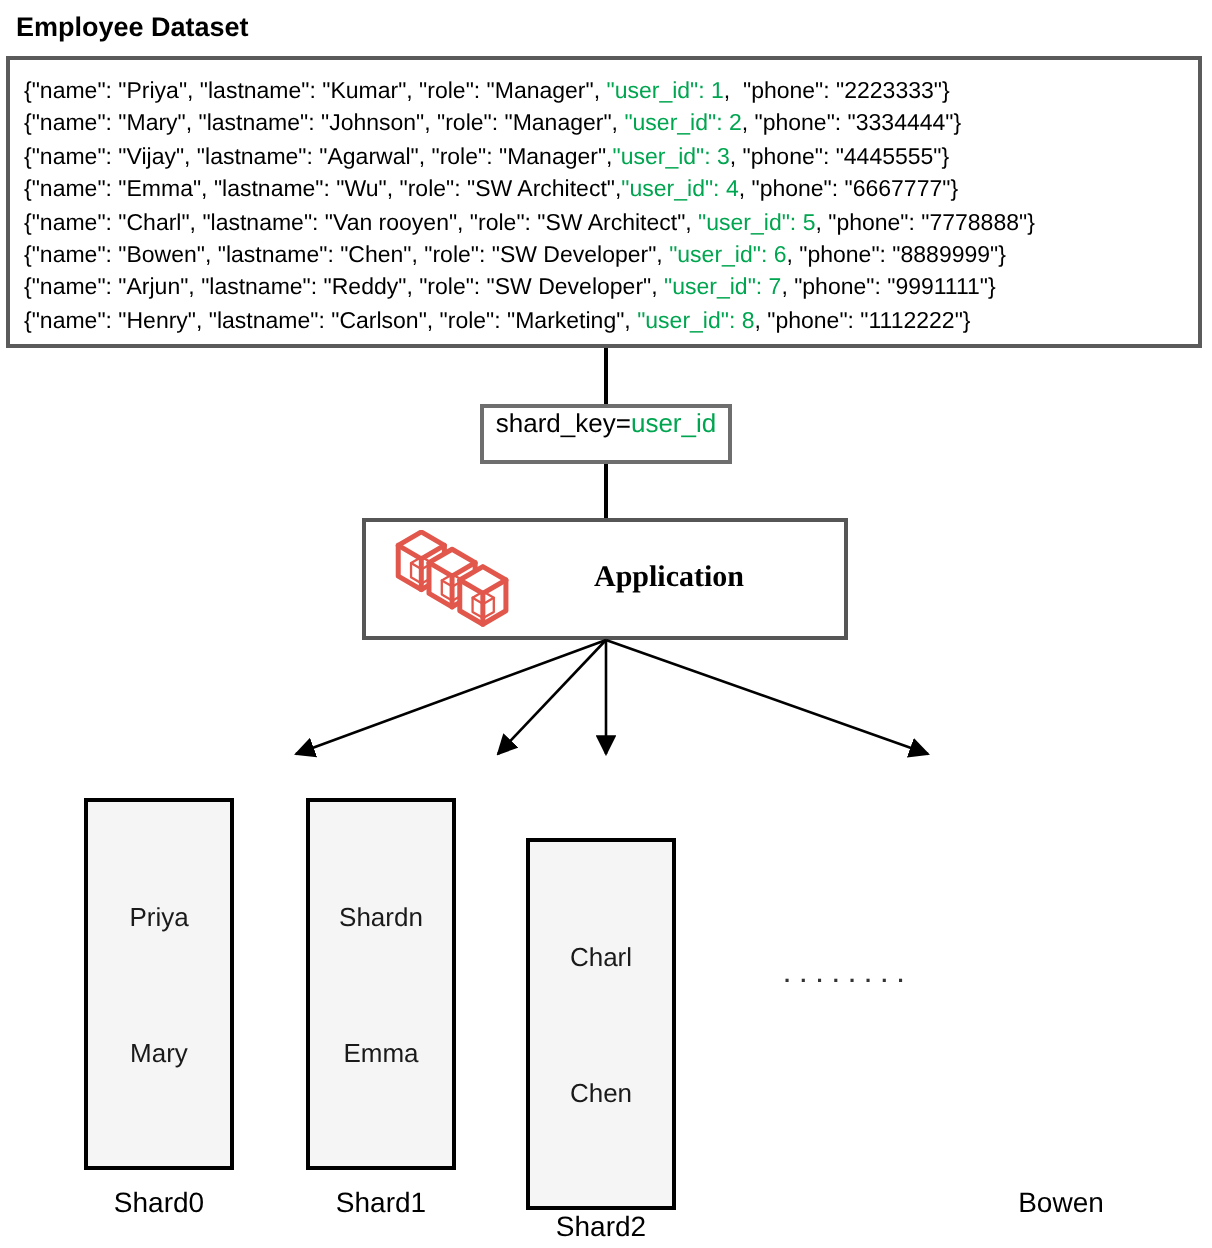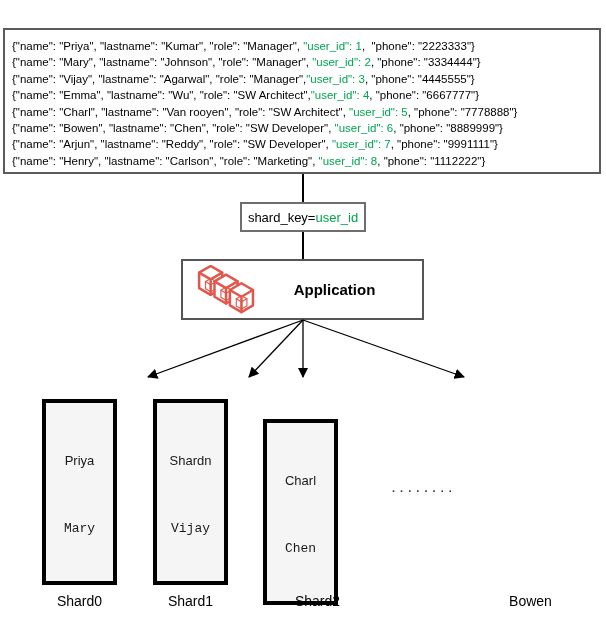--- a/index.html
+++ b/index.html
@@ -47,21 +47,20 @@
   .vline-1 { top: 174px; height: 29px; }
   .vline-2 { top: 232px; height: 28px; }
 
   .shard-key-box {
     position: absolute;
     left: 240px; top: 202px;
     width: 126px; height: 30px;
     background: #fff;
     border: 2px solid #6e6e6e;
     display: flex;
-    align-items: center;
     justify-content: center;
     font-size: 13px;
     white-space: pre;
   }
 
   .application-box {
     position: absolute;
     left: 181px; top: 259px;
     width: 243px; height: 61px;
     background: #fff;
@@ -73,78 +72,80 @@
     margin-left: 10px;
     width: 68px; height: 50px;
     flex: none;
   }
   .app-label {
     flex: 1;
     text-align: center;
     font-size: 15px;
     font-weight: bold;
     padding-right: 14px;
+    font-family: Liberation Serif, serif;
   }
 
   .arrows-svg {
     position: absolute;
     left: 0; top: 319px;
     width: 606px; height: 66px;
   }
 
   .shard-box {
     position: absolute;
     top: 399px;
     width: 75px; height: 186px;
     background: #f5f5f5;
-    border: 4px solid #000000;
+    border: 2px solid #000000;
   }
   .shard-box .name {
     position: absolute;
     left: 0; width: 100%;
     text-align: center;
     font-size: 13px;
     color: #1a1a1a;
   }
   .shard-box .name-1 { top: 50px; }
-  .shard-box .name-2 { top: 118px; font-family: Liberation Mono, monospace; }
+  .shard-box .name-2 { top: 118px; }
 
   .shard-0 { left: 42px; }
   .shard-1 { left: 153px; }
   .shard-2 { left: 263px; margin-top: 20px; }
   .shard-n { left: 493px; }
 
   .shard-label {
     position: absolute;
     top: 593px;
     width: 75px;
     text-align: center;
     font-size: 14px;
     color: #000000;
   }
   .label-0 { left: 42px; }
   .label-1 { left: 153px; }
-  .label-2 { left: 280px; }
+  .label-2 { left: 263px; margin-top: 12px; }
   .label-n { left: 493px; }
 
   .ellipsis-dots {
     position: absolute;
     left: 392px; top: 482px;
     font-size: 11px;
     font-weight: bold;
     letter-spacing: 1px;
     color: #333;
     white-space: pre;
   }
 </style>
 </head>
 <body>
 
 <div class="canvas">
 
+  <div class="page-title">Employee Dataset</div>
 
   <div class="dataset-box">
     <div class="json-row"><span>{"name": "Priya", "lastname": "Kumar", "role": "Manager", </span><span class="green">"user_id": 1</span><span>,  "phone": "2223333"}</span></div>
     <div class="json-row"><span>{"name": "Mary", "lastname": "Johnson", "role": "Manager", </span><span class="green">"user_id": 2</span><span>, "phone": "3334444"}</span></div>
     <div class="json-row"><span>{"name": "Vijay", "lastname": "Agarwal", "role": "Manager",</span><span class="green">"user_id": 3</span><span>, "phone": "4445555"}</span></div>
     <div class="json-row"><span>{"name": "Emma", "lastname": "Wu", "role": "SW Architect",</span><span class="green">"user_id": 4</span><span>, "phone": "6667777"}</span></div>
     <div class="json-row"><span>{"name": "Charl", "lastname": "Van rooyen", "role": "SW Architect", </span><span class="green">"user_id": 5</span><span>, "phone": "7778888"}</span></div>
     <div class="json-row"><span>{"name": "Bowen", "lastname": "Chen", "role": "SW Developer", </span><span class="green">"user_id": 6</span><span>, "phone": "8889999"}</span></div>
     <div class="json-row"><span>{"name": "Arjun", "lastname": "Reddy", "role": "SW Developer", </span><span class="green">"user_id": 7</span><span>, "phone": "9991111"}</span></div>
     <div class="json-row"><span>{"name": "Henry", "lastname": "Carlson", "role": "Marketing", </span><span class="green">"user_id": 8</span><span>, "phone": "1112222"}</span></div>
@@ -200,21 +201,21 @@
     <line x1="303" y1="1" x2="303" y2="58" stroke="#000" stroke-width="1.3" marker-end="url(#arrowhead)"></line>
     <line x1="303" y1="1" x2="464" y2="58" stroke="#000" stroke-width="1.3" marker-end="url(#arrowhead)"></line>
   </svg>
 
   <div class="shard-box shard-0">
     <div class="name name-1">Priya</div>
     <div class="name name-2">Mary</div>
   </div>
   <div class="shard-box shard-1">
     <div class="name name-1">Shardn</div>
-    <div class="name name-2">Vijay</div>
+    <div class="name name-2">Emma</div>
   </div>
   <div class="shard-box shard-2">
     <div class="name name-1">Charl</div>
     <div class="name name-2">Chen</div>
   </div>
 
   <div class="ellipsis-dots">. . . . . . . .</div>
 
   <div class="shard-label label-0">Shard0</div>
   <div class="shard-label label-1">Shard1</div>

